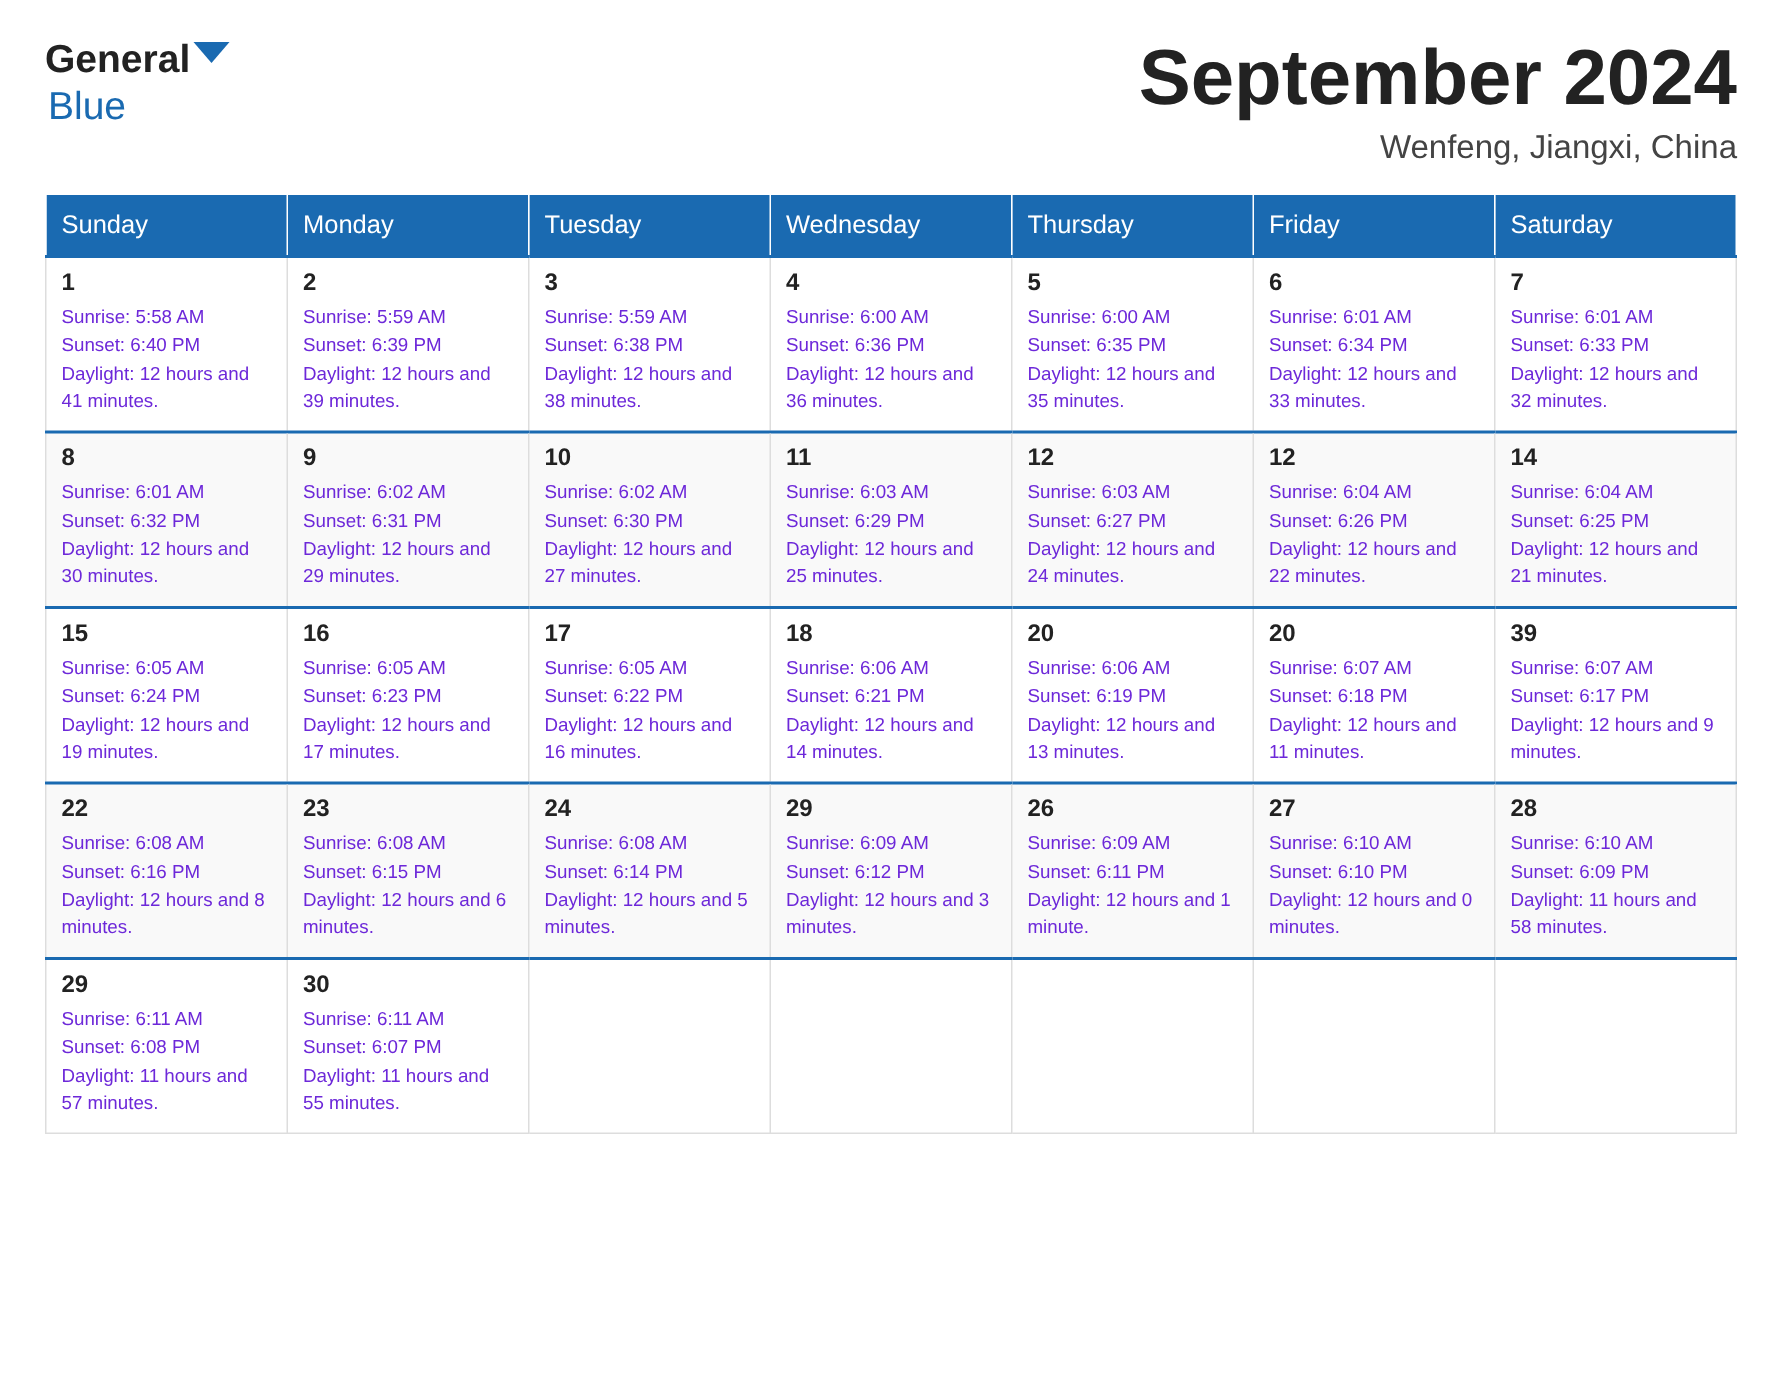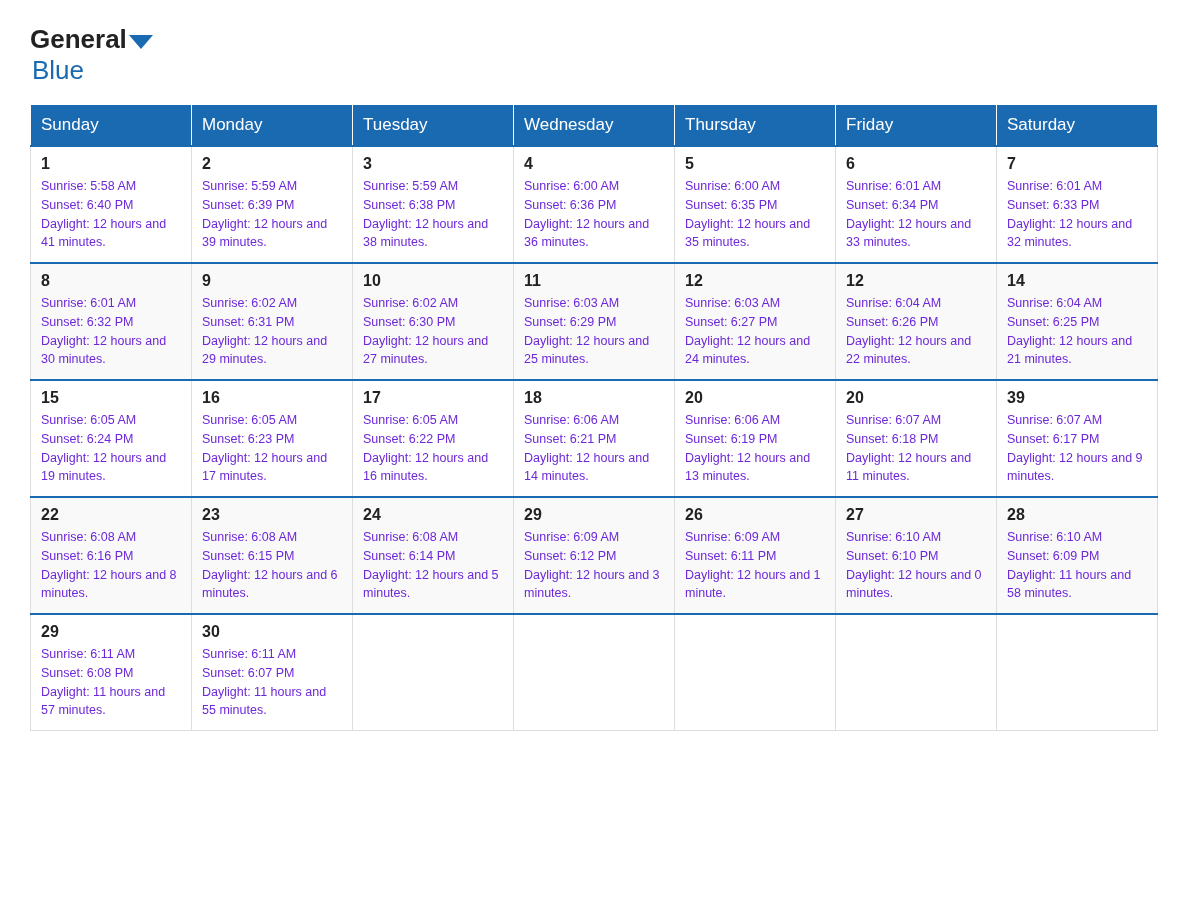--- a/index.html
+++ b/index.html
@@ -26,21 +26,21 @@
       height: 28px;
       margin-top: -4px;
     }
     .logo-wrapper {
       display: flex;
       flex-direction: column;
       align-items: flex-start;
     }
     .logo-line1 {
       display: flex;
-      align-items: flex-end;
+      align-items: flex-start;
     }
     .logo-line2 {
       color: #1a6ab1;
       font-size: 26px;
       font-weight: normal;
       margin-left: 2px;
     }
     .title-area {
       text-align: right;
     }
@@ -113,20 +113,22 @@
   <div class="logo-wrapper">
     <div class="logo-line1">
       <span class="logo-text-general">General</span>
       <svg class="logo-icon" viewBox="0 0 28 28" xmlns="http://www.w3.org/2000/svg">
         <polygon points="2,8 26,8 14,22" fill="#1a6ab1"></polygon>
       </svg>
     </div>
     <div class="logo-line2">Blue</div>
   </div>
   <div class="title-area">
+    <div class="month-title">September 2024</div>
+    <div class="location-title">Wenfeng, Jiangxi, China</div>
   </div>
 </div>
 
 <table class="calendar-table">
   <thead>
     <tr>
       <th>Sunday</th>
       <th>Monday</th>
       <th>Tuesday</th>
       <th>Wednesday</th>

